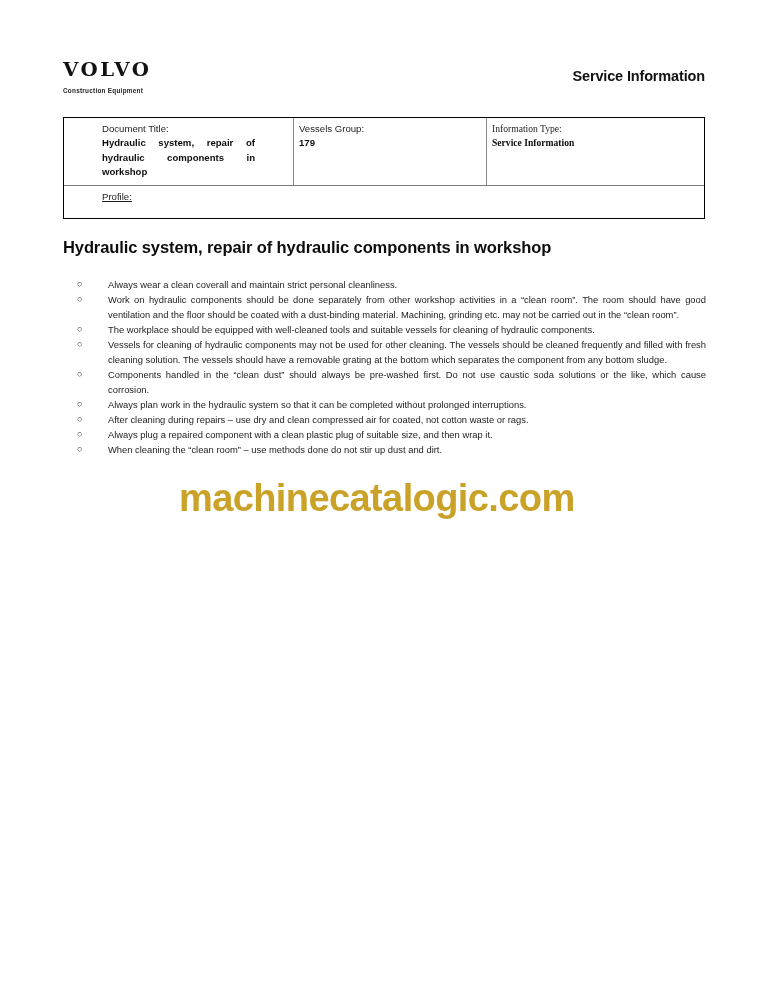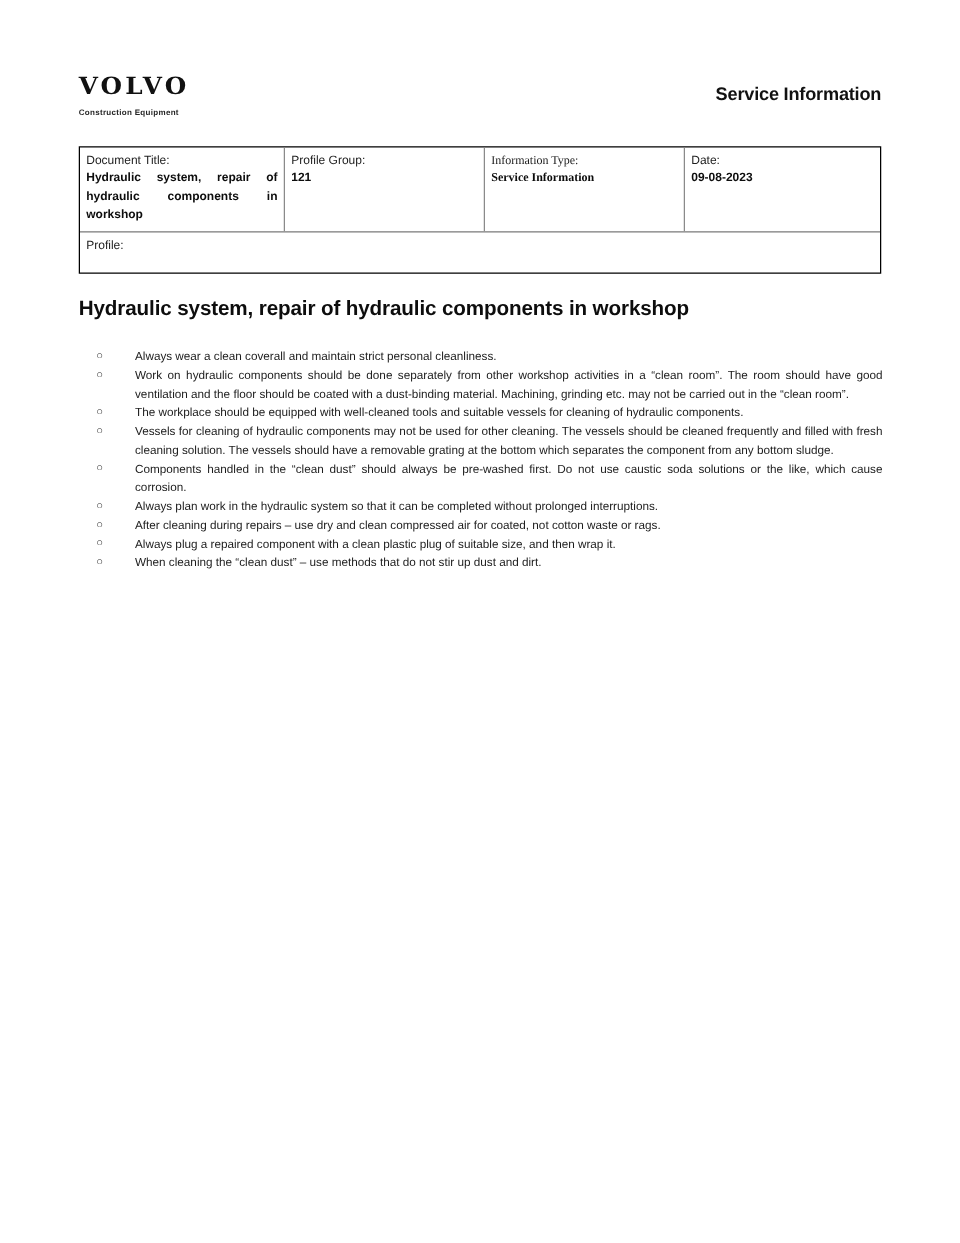--- a/index.html
+++ b/index.html
@@ -78,25 +78,27 @@
     box-sizing: border-box;
   }
   .info-row {
     display: flex;
     box-sizing: border-box;
   }
   .info-row.top { min-height: 62px; }
   .info-row.bottom {
     min-height: 33px;
     border-top: 1.4px solid #7a7a7a;
+    text-decoration: underline;
   }
   .cell {
     box-sizing: border-box;
     padding: 4px 5px 5px 5px;
     position: relative;
+    margin-left: 33px;
   }
   .cell + .cell { border-left: 1.2px solid #8a8a8a; }
   .cell-title { width: 163px; }
   .cell-fg    { width: 160px; }
   .cell-it    { width: 160px; font-family: Liberation Serif, serif; }
   .cell-date  { width: 156px; }
   .cell-profile { width: 100%; }
 
   .cell-label {
     font-size: 9.6px;
@@ -187,30 +189,26 @@
   </div>
 
   <div class="info-table">
 
     <div class="info-row top">
       <div class="cell cell-title">
         <div class="cell-label">Document Title:</div>
         <div class="cell-value just">Hydraulic system, repair of hydraulic components in workshop</div>
       </div>
       <div class="cell cell-fg">
-        <div class="cell-label">Profile Group:</div>
-        <div class="cell-value">121</div>
+        <div class="cell-label">Vessels Group:</div>
+        <div class="cell-value">179</div>
       </div>
       <div class="cell cell-it">
         <div class="cell-label">Information Type:</div>
         <div class="cell-value">Service Information</div>
-      </div>
-      <div class="cell cell-date">
-        <div class="cell-label">Date:</div>
-        <div class="cell-value">09-08-2023</div>
       </div>
     </div>
 
     <div class="info-row bottom">
       <div class="cell cell-profile">
         <div class="cell-label">Profile:</div>
         <div class="cell-value"></div>
       </div>
     </div>
 
@@ -255,19 +253,20 @@
       <span class="btext">After cleaning during repairs – use dry and clean compressed air for coated, not cotton waste or rags.</span>
     </div>
 
     <div class="bullet-item">
       <span class="marker">○</span>
       <span class="btext">Always plug a repaired component with a clean plastic plug of suitable size, and then wrap it.</span>
     </div>
 
     <div class="bullet-item">
       <span class="marker">○</span>
-      <span class="btext">When cleaning the “clean dust” – use methods that do not stir up dust and dirt.</span>
+      <span class="btext">When cleaning the “clean room” – use methods done do not stir up dust and dirt.</span>
     </div>
 
   </div>
 
+  <div class="watermark">machinecatalogic.com</div>
 
 </div>
 
 </body></html>

